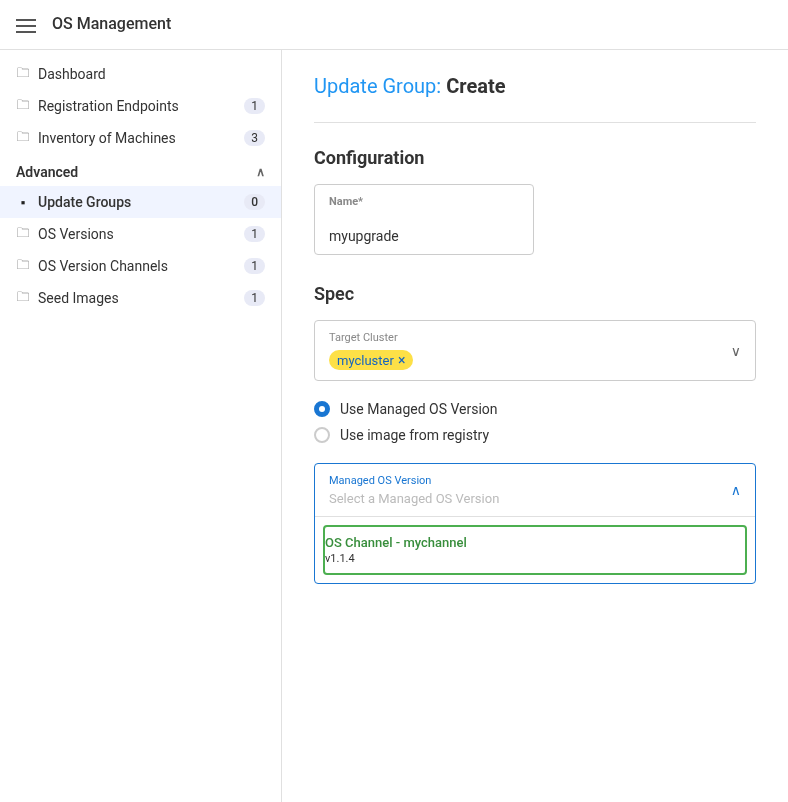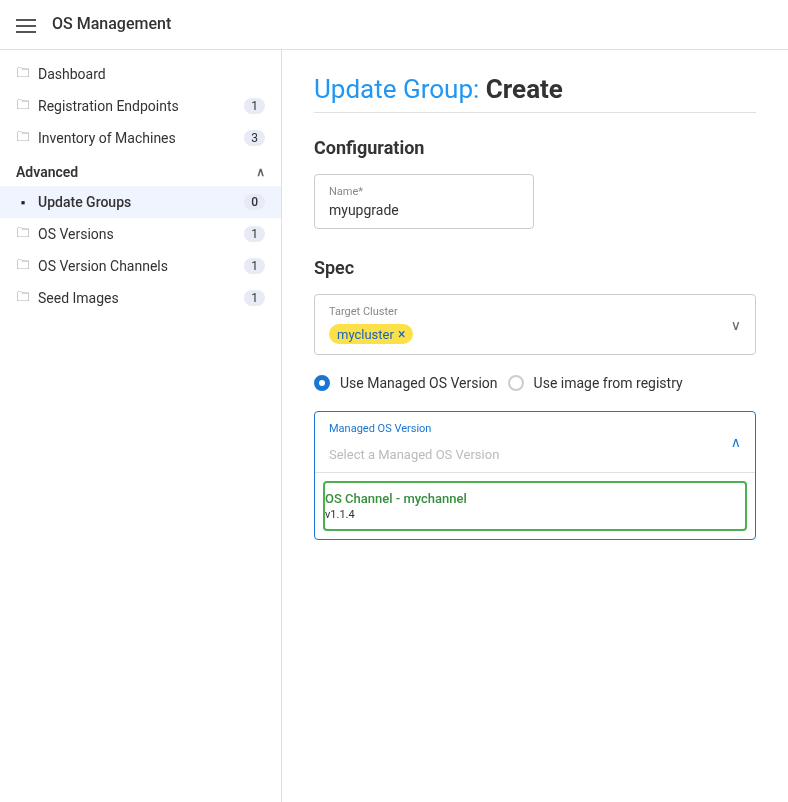--- a/index.html
+++ b/index.html
@@ -34,33 +34,33 @@
     .badge { background: #e8eaf6; color: #333; font-size: 12px; border-radius: 10px; padding: 1px 7px; min-width: 20px; text-align: center; }
     .section-header {
       display: flex; align-items: center; justify-content: space-between;
       padding: 10px 16px 6px 16px; font-weight: 600; font-size: 14px; color: #333;
     }
     .chevron-up { font-size: 12px; color: #666; }
 
     
     .main-content { flex: 1; overflow-y: auto; padding: 24px 32px; }
 
-    .page-title { font-size: 26px; font-weight: 400; color: #333; margin-bottom: 8px; }
+    .page-title { font-size: 20px; font-weight: 400; color: #333; margin-bottom: 24px; }
     .page-title strong { font-weight: 700; }
     .page-title .label-part { color: #2196f3; }
     .divider { border: none; border-top: 1px solid #e0e0e0; margin-bottom: 24px; }
 
     .section-title { font-size: 18px; font-weight: 700; margin-bottom: 16px; color: #333; }
 
     
     .name-card {
       border: 1px solid #ccc; border-radius: 4px; padding: 10px 14px;
       max-width: 220px; margin-bottom: 28px;
     }
-    .name-label { font-size: 11px; color: #888; margin-bottom: 4px; }
+    .name-label { font-size: 11px; color: #888; margin-bottom: 20px; font-weight: bold; }
     .name-value { font-size: 14px; color: #333; }
 
     
     .spec-section { }
     .spec-title { font-size: 18px; font-weight: 600; margin-bottom: 16px; color: #333; }
 
     
     .dropdown-box {
       border: 1px solid #ccc; border-radius: 4px; padding: 10px 14px;
       max-width: 460px; margin-bottom: 20px; display: flex; align-items: flex-start;
@@ -70,42 +70,42 @@
     .dropdown-content { flex: 1; }
     .cluster-tag {
       display: inline-flex; align-items: center; gap: 4px;
       background: #fde047; color: #1565c0; border-radius: 12px;
       padding: 2px 8px; font-size: 13px;
     }
     .tag-close { color: #1565c0; font-size: 14px; cursor: pointer; }
     .chevron-down { color: #666; font-size: 14px; align-self: center; }
 
     
-    .radio-group { display: flex; flex-direction: row; gap: 10px; margin-bottom: 20px; }
+    .radio-group { display: flex; flex-direction: column; gap: 10px; margin-bottom: 20px; }
     .radio-option { display: flex; align-items: center; gap: 10px; cursor: pointer; }
     .radio-circle {
       width: 16px; height: 16px; border-radius: 50%; border: 2px solid #ccc;
       display: flex; align-items: center; justify-content: center; flex-shrink: 0;
     }
     .radio-circle.selected { border-color: #1976d2; background: #1976d2; }
     .radio-circle.selected::after {
       content: ''; width: 6px; height: 6px; background: white; border-radius: 50%;
     }
     .radio-label { font-size: 14px; color: #333; }
 
     
     .managed-os-box {
       border: 1px solid #1976d2; border-radius: 4px; max-width: 460px;
     }
     .managed-os-header {
       display: flex; align-items: center; justify-content: space-between;
       padding: 10px 14px; border-bottom: 1px solid #e0e0e0;
     }
     .managed-os-label { font-size: 11px; color: #1976d2; }
-    .managed-os-placeholder { font-size: 13px; color: #bbb; margin-top: 12px; }
+    .managed-os-placeholder { font-size: 13px; color: #bbb; margin-top: 4px; }
     .chevron-up-blue { color: #1976d2; font-size: 14px; }
 
     
     .os-channel-option {
       margin: 8px; border: 2px solid #4caf50; border-radius: 4px; padding: 8px 0;
       cursor: pointer;
     }
     .os-channel-name { font-size: 13px; color: #388e3c; font-weight: 500; margin-bottom: 2px; }
     .os-channel-version { font-size: 11px; color: #333; }
   </style>

